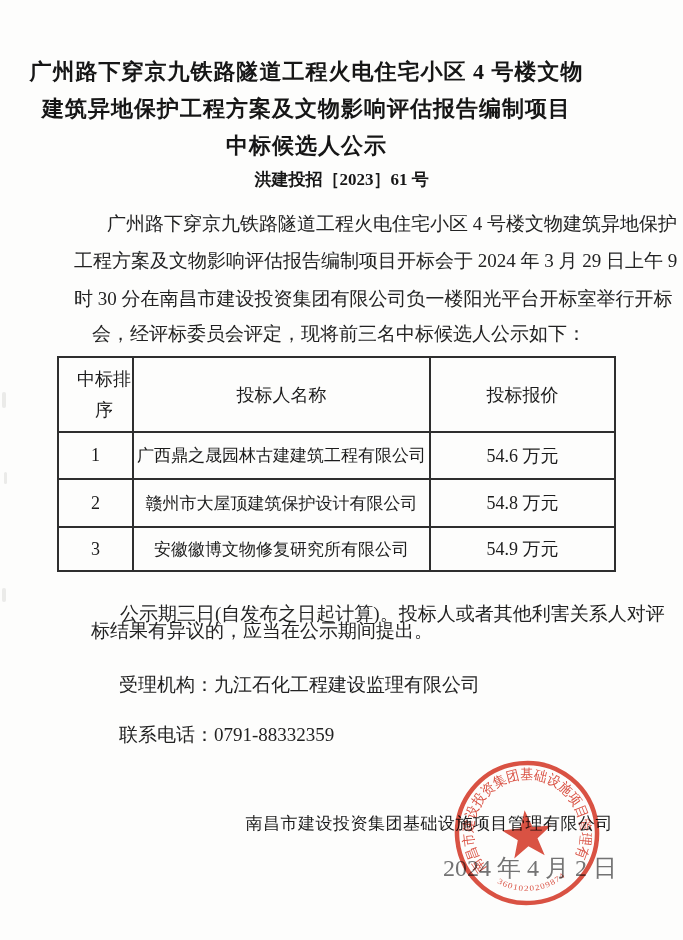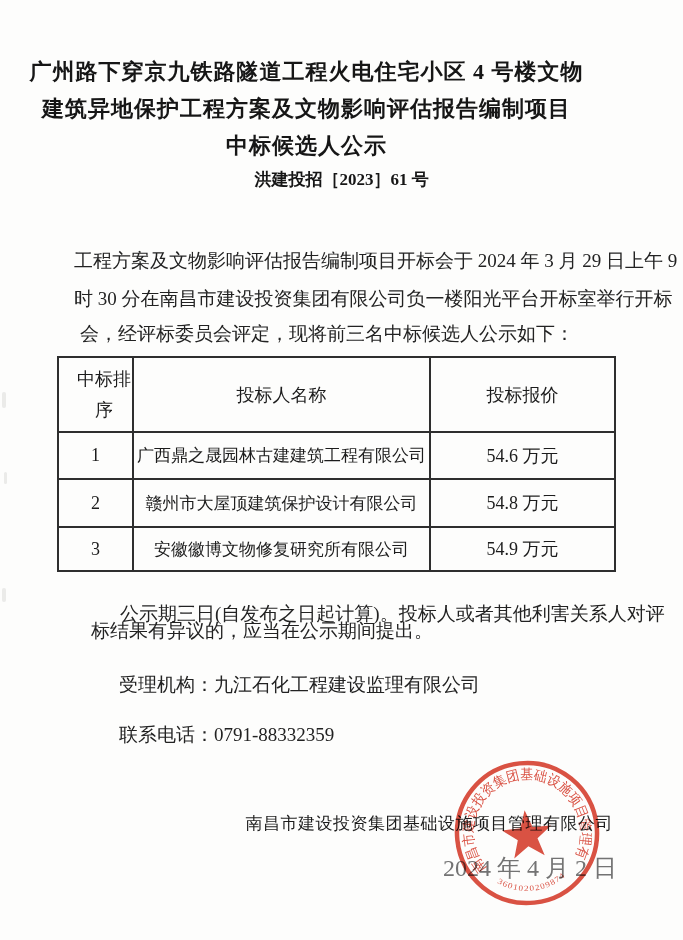--- a/index.html
+++ b/index.html
@@ -21,21 +21,21 @@
     position:absolute; top:168px; left:0; width:683px;
     text-align:center; font-size:17px; font-weight:bold; color:#161616;
   }
   .body-line {
     position:absolute; font-size:19px; line-height:27px;
     white-space:nowrap; color:#222;
   }
   .bl1 { top:210px; left:107px; }
   .bl2 { top:247px; left:74px; }
   .bl3 { top:285px; left:74px; }
-  .bl4 { top:320px; left:80px; }
+  .bl4 { top:320px; left:92px; }
 
   table.bid-table {
     position:absolute; top:356px; left:57px;
     width:557px; border-collapse:collapse; table-layout:fixed;
     background:#fdfdfc;
   }
   table.bid-table td, table.bid-table th {
     border:2px solid #2e2e2e; text-align:center; vertical-align:middle;
     font-weight:normal; padding:0; color:#1c1c1c;
   }
@@ -88,20 +88,21 @@
 <div class="page">
 
   <div class="title">
     <div>广州路下穿京九铁路隧道工程火电住宅小区 4 号楼文物</div>
     <div>建筑异地保护工程方案及文物影响评估报告编制项目</div>
     <div>中标候选人公示</div>
   </div>
 
   <div class="doc-number">洪建投招［2023］61 号</div>
 
+  <div class="body-line bl1">广州路下穿京九铁路隧道工程火电住宅小区 4 号楼文物建筑异地保护</div>
   <div class="body-line bl2">工程方案及文物影响评估报告编制项目开标会于 2024 年 3 月 29 日上午 9</div>
   <div class="body-line bl3">时 30 分在南昌市建设投资集团有限公司负一楼阳光平台开标室举行开标</div>
   <div class="body-line bl4">会，经评标委员会评定，现将前三名中标候选人公示如下：</div>
 
   <table class="bid-table">
     <colgroup>
       <col style="width:75px">
       <col style="width:297px">
       <col style="width:185px">
     </colgroup>

